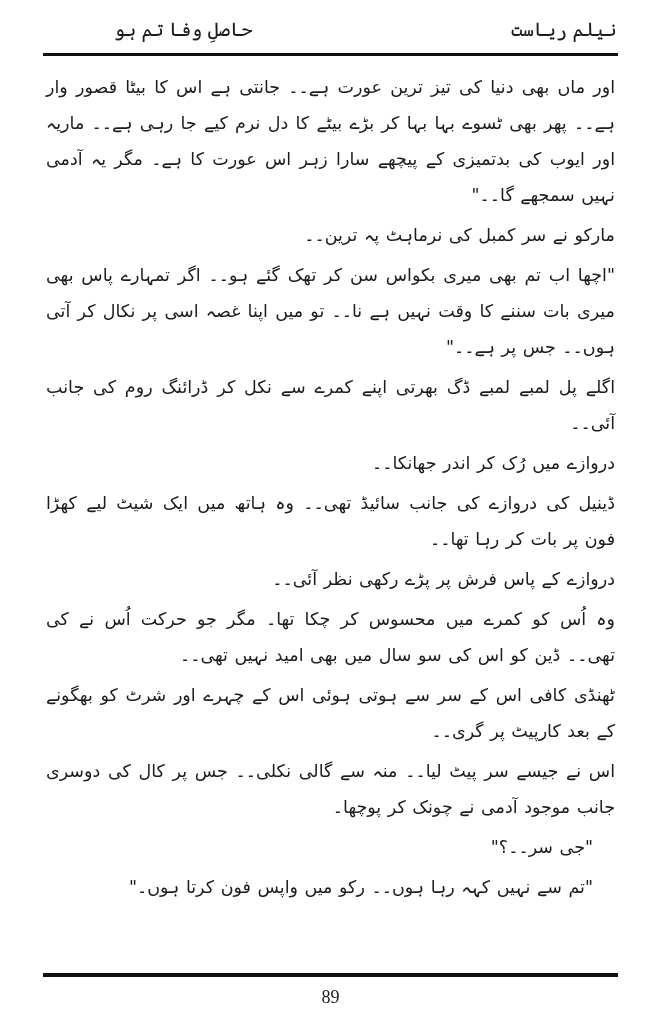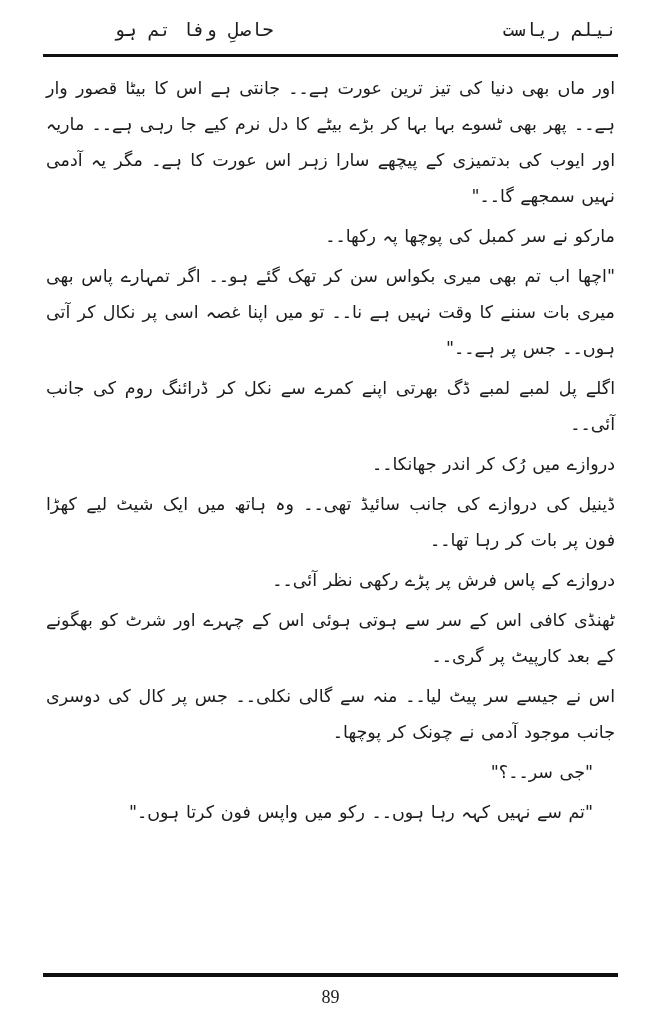--- a/index.html
+++ b/index.html
@@ -19,21 +19,21 @@
     display: flex;
     flex-direction: column;
     overflow: hidden;
   }
   .header {
     display: flex;
     flex-direction: row-reverse; 
     justify-content: space-between;
     align-items: flex-start;
     direction: rtl;
-    font-family: Liberation Mono, monospace;
+    font-family: Liberation Sans, sans-serif;
     font-size: 19px;
     padding: 6px 2px 12px 72px;
   }
   .header .book-title { white-space: nowrap; }
   .header .author-name { white-space: nowrap; margin-left: 14px; }
   .rule-top {
     border-top: 3px solid #101010;
     margin: 0 1px;
   }
   .rule-bottom {
@@ -73,26 +73,27 @@
 
   <div class="header">
     <span class="book-title">حاصلِ وفا تم ہو</span>
     <span class="author-name">نیلم ریاست</span>
   </div>
 
   <div class="rule-top"></div>
 
   <main>
     <p class="urdu">اور ماں بھی دنیا کی تیز ترین عورت ہے۔۔ جانتی ہے اس کا بیٹا قصور وار ہے۔۔ پھر بھی ٹسوے بہا بہا کر بڑے بیٹے کا دل نرم کیے جا رہی ہے۔۔ ماریہ اور ایوب کی بدتمیزی کے پیچھے سارا زہر اس عورت کا ہے۔ مگر یہ آدمی نہیں سمجھے گا۔۔"</p>
-    <p class="urdu">مارکو نے سر کمبل کی پوچھا پہ رکھا۔۔</p>
+    <p class="urdu">مارکو نے سر کمبل کی نرماہٹ پہ ترین۔۔</p>
     <p class="urdu">"اچھا اب تم بھی میری بکواس سن کر تھک گئے ہو۔۔ اگر تمہارے پاس بھی میری بات سننے کا وقت نہیں ہے نا۔۔ تو میں اپنا غصہ اسی پر نکال کر آتی ہوں۔۔ جس پر ہے۔۔"</p>
     <p class="urdu">اگلے پل لمبے لمبے ڈگ بھرتی اپنے کمرے سے نکل کر ڈرائنگ روم کی جانب آئی۔۔</p>
     <p class="urdu">دروازے میں رُک کر اندر جھانکا۔۔</p>
     <p class="urdu">ڈینیل کی دروازے کی جانب سائیڈ تھی۔۔ وہ ہاتھ میں ایک شیٹ لیے کھڑا فون پر بات کر رہا تھا۔۔</p>
     <p class="urdu">دروازے کے پاس فرش پر پڑے رکھی نظر آئی۔۔</p>
+    <p class="urdu">وہ اُس کو کمرے میں محسوس کر چکا تھا۔ مگر جو حرکت اُس نے کی تھی۔۔ ڈین کو اس کی سو سال میں بھی امید نہیں تھی۔۔</p>
     <p class="urdu">ٹھنڈی کافی اس کے سر سے ہوتی ہوئی اس کے چہرے اور شرٹ کو بھگونے کے بعد کارپیٹ پر گری۔۔</p>
     <p class="urdu">اس نے جیسے سر پیٹ لیا۔۔ منہ سے گالی نکلی۔۔ جس پر کال کی دوسری جانب موجود آدمی نے چونک کر پوچھا۔</p>
     <p class="urdu dialog-indent">"جی سر۔۔؟"</p>
     <p class="urdu dialog-indent">"تم سے نہیں کہہ رہا ہوں۔۔ رکو میں واپس فون کرتا ہوں۔"</p>
 
   </main>
 
   <div class="rule-bottom"></div>
 
   <div class="footer">

